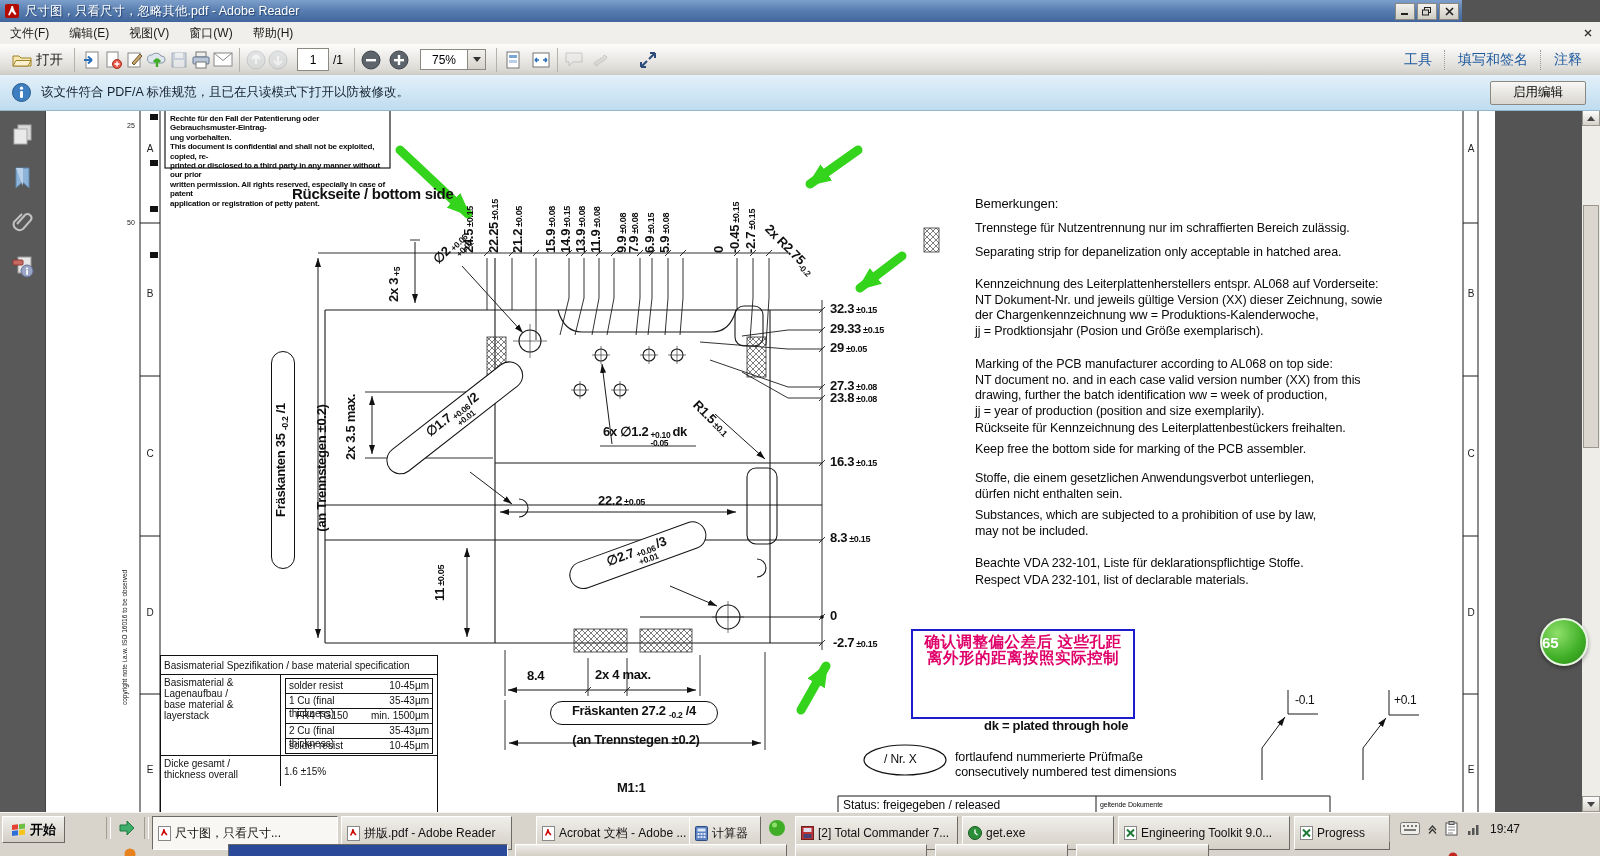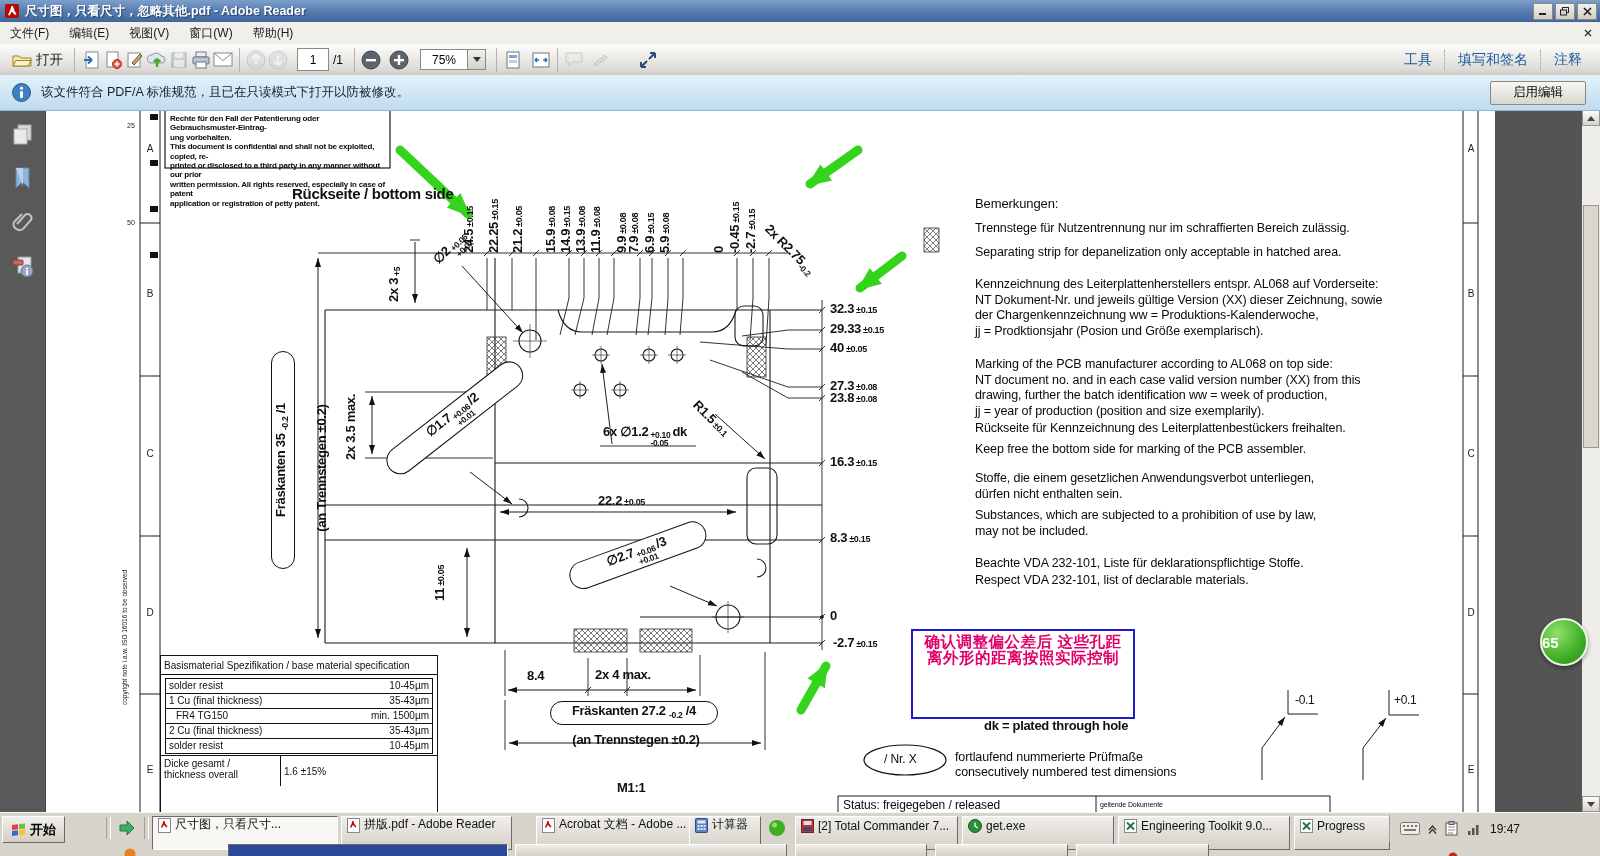--- a/index.html
+++ b/index.html
@@ -1,22 +1,22 @@
 <!DOCTYPE html>
 <html><head>
 <meta charset="utf-8">
 <style>
   html,body{margin:0;padding:0}
   body{width:1600px;height:856px;position:relative;overflow:hidden;
        font-family:"Liberation Sans",sans-serif;background:#545454}
   .abs{position:absolute}
   
-  #titlebar{position:absolute;left:0;top:0;width:1600px;height:22px;z-index:20;
+  #titlebar{position:absolute;left:0;top:0;width:1462px;height:22px;z-index:20;
     background:linear-gradient(180deg,#7d9fcb 0%,#5a80b2 45%,#40659c 100%);
-    display:flex;align-items:center;color:#fff;font-size:12.5px;font-weight:bold;
+    display:flex;align-items:center;color:#fff;font-size:12.5px;font-weight:normal;
     text-shadow:1px 1px 1px #23416e}
   .winbtn{width:18px;height:15px;margin-left:2px;background:linear-gradient(#f4f2ee,#cfccc4);
     border:1px solid #8a8880;display:flex;align-items:center;justify-content:center}
   #menubar{position:absolute;left:0;top:22px;width:1600px;height:22px;z-index:20;
     background:#f1efec;border-bottom:1px solid #c9c6c0;display:flex;align-items:center;
     font-size:12px;color:#1a1a1a}
   .menuitem{padding:3px 10px}
   #toolbar{position:absolute;left:0;top:44px;width:1600px;height:31px;z-index:20;
     background:linear-gradient(180deg,#fdfdfc,#dedcd7 80%,#cecbc5);
     border-bottom:1px solid #98958e;display:flex;align-items:center}
@@ -78,21 +78,21 @@
   #badge{position:absolute;left:1540px;top:618px;width:44px;height:44px;border-radius:50%;z-index:40;
     background:radial-gradient(circle at 35% 30%,#8fe06a,#3fae26 60%,#2a8716);
     border:2px solid #e8f5e2;box-shadow:0 2px 4px rgba(0,0,0,.4);
     display:flex;align-items:center;color:#fff;font-weight:bold;font-size:15px}
   
   #taskbar{position:absolute;left:0;top:812px;width:1600px;height:44px;background:#d8d4cb;
     border-top:1px solid #f7f6f2;z-index:30}
   #startbtn{position:absolute;left:2px;top:3px;height:25px;padding:0 8px;display:flex;align-items:center;gap:4px;
     background:linear-gradient(#f2f0ec,#d2cec5);border:1px solid;border-color:#fff #6d6a65 #6d6a65 #fff;
     font-weight:bold;font-size:13px}
-  .tb{position:absolute;top:3px;height:24px;display:flex;align-items:flex-end;gap:4px;padding:16px 5px;
+  .tb{position:absolute;top:3px;height:24px;display:flex;align-items:center;gap:4px;padding:16px 5px;
     background:linear-gradient(#f0eee9,#d4d0c7);border:1px solid;border-color:#fff #6d6a65 #6d6a65 #fff;
     font-size:12px;color:#111;overflow:hidden;white-space:nowrap;box-sizing:border-box}
   .tb.active{background:#f8f7f4;border-color:#6d6a65 #fff #fff #6d6a65}
   .groove{position:absolute;top:4px;width:3px;height:22px;border-left:1px solid #a09d95;border-right:1px solid #fff}
   #tray{position:absolute;right:0;top:2px;height:27px;width:200px;border-left:1px solid #a09d95;
     display:flex;align-items:center;gap:8px;padding-left:10px;font-size:12px;color:#111}
   .stub{position:absolute;top:31px;height:13px;background:linear-gradient(#efede9,#d4d0c7);
     border:1px solid;border-color:#fff #6d6a65 #6d6a65 #fff;box-sizing:border-box}
   .stub.navy{background:#2a4a99;border-color:#6d6a65 #fff #fff #6d6a65}
 </style>
@@ -431,21 +431,21 @@
 <div class="lbl rot vd" style="left:640px"><span>7.9</span><span class="tol">±0.08</span></div>
 <div class="lbl rot vd" style="left:656px"><span>6.9</span><span class="tol">±0.15</span></div>
 <div class="lbl rot vd" style="left:671px"><span>5.9</span><span class="tol">±0.08</span></div>
 <div class="lbl rot vd" style="left:725px"><span>0</span></div>
 <div class="lbl rot vd" style="left:741px"><span>-0.45</span><span class="tol">±0.15</span></div>
 <div class="lbl rot vd" style="left:757px"><span>-2.7</span><span class="tol">±0.15</span></div>
 <div class="lbl" style="left:772px;top:222px;transform:rotate(45deg);transform-origin:0 0"><span>2x  R2.75</span><span class="sub">-0.2</span></div>
 
 <div class="lbl" style="left:830px;top:302px"><span>32.3</span><span class="tol">±0.15</span></div>
 <div class="lbl" style="left:830px;top:322px"><span>29.33</span><span class="tol">±0.15</span></div>
-<div class="lbl" style="left:830px;top:341px"><span>40</span><span class="tol">±0.05</span></div>
+<div class="lbl" style="left:830px;top:341px"><span>29</span><span class="tol">±0.05</span></div>
 <div class="lbl" style="left:830px;top:379px"><span>27.3</span><span class="tol">±0.08</span></div>
 <div class="lbl" style="left:830px;top:391px"><span>23.8</span><span class="tol">±0.08</span></div>
 <div class="lbl" style="left:830px;top:455px"><span>16.3</span><span class="tol">±0.15</span></div>
 <div class="lbl" style="left:830px;top:531px"><span>8.3</span><span class="tol">±0.15</span></div>
 <div class="lbl" style="left:830px;top:609px"><span>0</span></div>
 <div class="lbl" style="left:833px;top:636px"><span>-2.7</span><span class="tol">±0.15</span></div>
 
 <div class="lbl rot oval" style="left:295px;top:545px;width:200px"><span>Fräskanten 35</span> <span class="sub">-0.2</span> <span>/1</span></div>
 <div class="lbl rot" style="left:329px;top:554px;width:200px;text-align:center">(an Trennstegen ±0.2)</div>
 <div class="lbl rot" style="left:358px;top:446px">2x  3.5 max.</div>
@@ -509,20 +509,22 @@
 <div class="lbl" style="left:1295px;top:693px;font-weight:normal;font-size:12px">-0.1</div>
 <div class="lbl" style="left:1394px;top:693px;font-weight:normal;font-size:12px">+0.1</div>
 <div class="note" style="left:843px;top:798px;font-size:12px">Status:    freigegeben / released</div>
 <div class="note" style="left:1100px;top:797px;font-size:7px">geltende Dokumente</div>
 
 <div id="spec-table">
   <div class="trow" style="height:18px;align-items:center">
       <div style="padding:0 3px">Basismaterial Spezifikation / base material specification</div>
     </div>
   <div class="trow" style="height:80px">
+    <div class="tl pre">Basismaterial &amp; Lagenaufbau /
+base material &amp; layerstack</div>
     <div class="tr" style="padding:0">
       <div class="ltab">
         <div class="lrow">
             <span class="ln">solder resist</span>
             <span class="lv">10-45µm</span>
           </div>
         <div class="lrow">
             <span class="ln">1  Cu (final thickness)</span>
             <span class="lv">35-43µm</span>
           </div>

